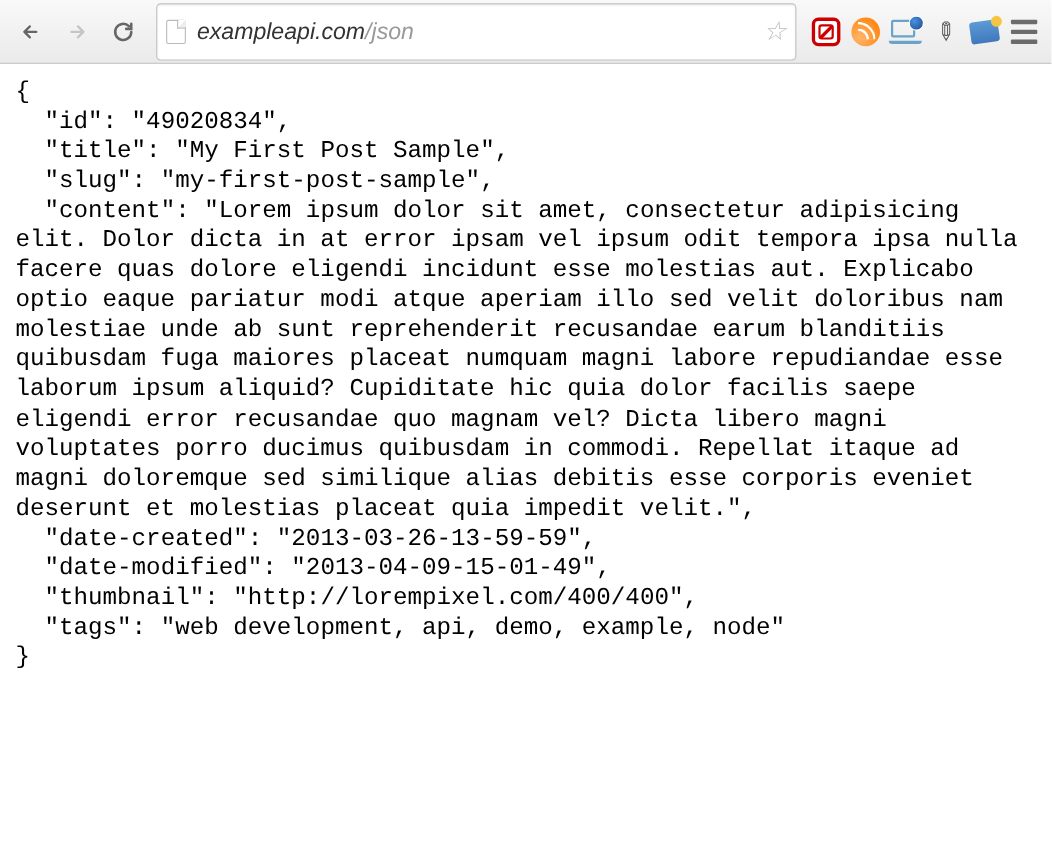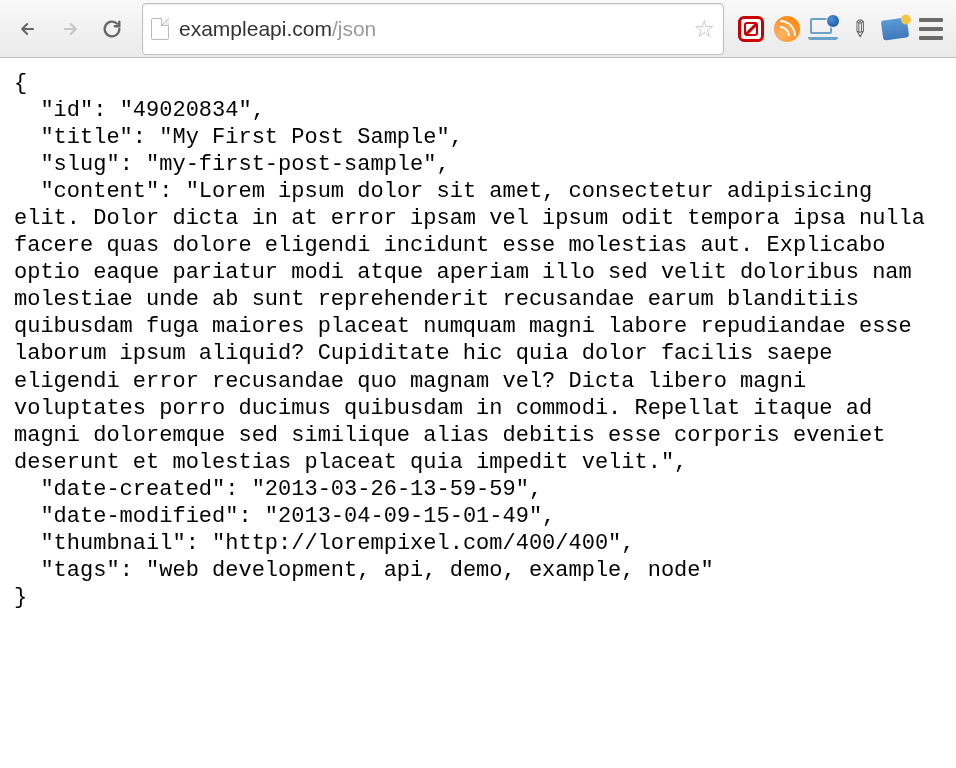--- a/index.html
+++ b/index.html
@@ -38,20 +38,21 @@
       height: 52px;
       background: #fff;
       border: 1px solid #c0c0c0;
       border-radius: 4px;
       display: flex;
       align-items: center;
       padding: 0 8px;
       margin: 0 6px;
       box-shadow: inset 0 1px 2px rgba(0,0,0,0.08);
       position: relative;
+      font-style: italic;
     }
     .page-icon {
       width: 18px;
       height: 22px;
       background: #fff;
       border: 1px solid #bbb;
       border-radius: 2px;
       position: relative;
       margin-right: 10px;
     }

